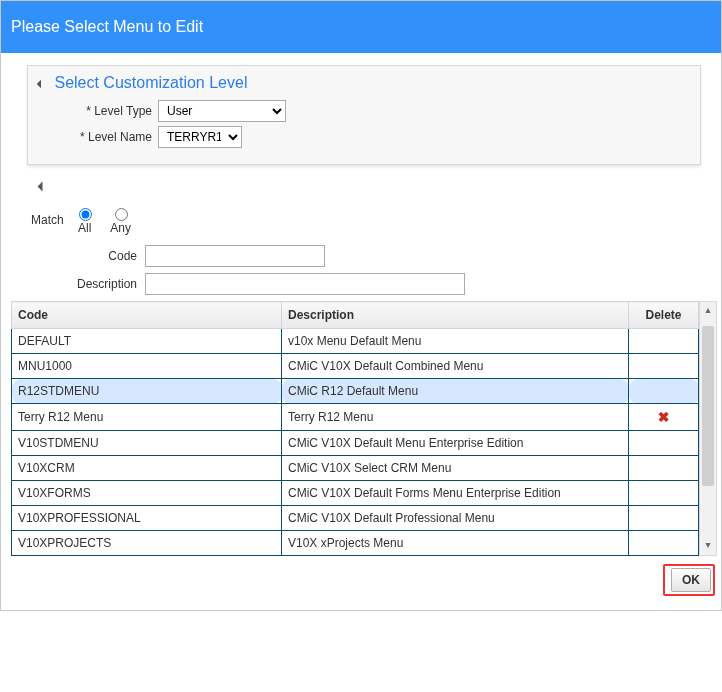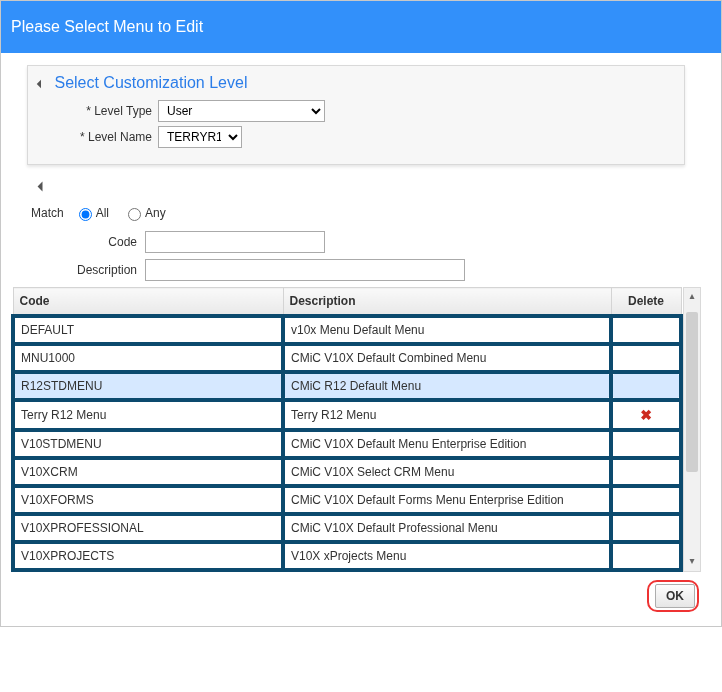--- a/index.html
+++ b/index.html
@@ -15,21 +15,21 @@
     border: 1px solid #c8c8c8;
     background: #fff;
   }
   .title-bar {
     background: #3290fa;
     color: #fff;
     font-size: 16px;
     padding: 17px 10px;
   }
   .content {
-    padding: 6px 16px 6px 6px;
+    padding: 6px 0 6px 6px;
   }
   .panel {
     border: 1px solid #d9d9d9;
     background: #f7f7f7;
     margin: 6px 20px 14px 20px;
     padding: 8px 10px 12px 10px;
     box-shadow: 0 2px 3px rgba(0,0,0,0.1);
   }
   .panel-header {
     color: #2b7de9;
@@ -80,21 +80,21 @@
     transform: rotate(45deg);
     margin: 4px 0 6px 12px;
   }
   .match-row {
     display: flex;
     align-items: center;
     margin: 6px 0 10px 0;
   }
   .match-row .lbl { margin-right: 10px; margin-left:4px;}
   .radio {
-    display:inline-flex; align-items:center; margin-right:14px;
+    display:inline-flex; align-items:center; margin-right:14px;flex-direction:column;
   }
   .radio input { margin-right:4px; }
   .field-row {
     display:flex; align-items:center; margin:6px 0;
   }
   .field-row label {
     width: 110px; text-align:right; margin-right:8px;
   }
   .field-row input[type=text] {
     height:22px; border:1px solid #aaa; padding:2px 4px; font-size:12px;
@@ -126,21 +126,21 @@
   table.grid th {
     background: linear-gradient(#f9f9f9,#e9e9e9);
     border:1px solid #d4d4d4;
     text-align:left;
     padding:6px 6px;
     font-weight:bold;
     font-size:12px;
   }
   table.grid th.del { text-align:center; width:70px;}
   table.grid td {
-    border:4px solid #0c4a6e;
+    border:1px solid #0c4a6e;
     padding:5px 6px;
     font-size:12px;
     white-space:nowrap;
     overflow:hidden;
     text-overflow:ellipsis;
   }
   col.c-code { width: 270px; }
   col.c-desc { width: auto; }
   col.c-del  { width: 70px; }
   tr.selected td { background:#d6e8ff;border-radius:9px; }
@@ -167,39 +167,39 @@
     background:#cfcfcf; border-radius:2px;
   }
   .footer {
     text-align:right;
     padding: 8px 6px 8px 0;
   }
   .ok-highlight {
     display:inline-block;
     border:2px solid #e33;
     padding:2px;
-    border-radius:10px;
+    border-radius:2px;
   }
 </style>
 </head>
 <body>
 
 <div class="dialog">
   <div class="title-bar">Please Select Menu to Edit</div>
 
   <div class="content">
 
     <div class="panel">
       <div class="panel-header">
         <span class="disclosure"></span>
         <span>Select Customization Level</span>
       </div>
       <div class="form-row">
         <label class="req">Level Type</label>
-        <select style="width:167px">
+        <select style="width:128px">
           <option>User</option>
         </select>
       </div>
       <div class="form-row">
         <label class="req">Level Name</label>
         <select style="width:84px">
           <option>TERRYR12</option>
         </select>
       </div>
     </div>

